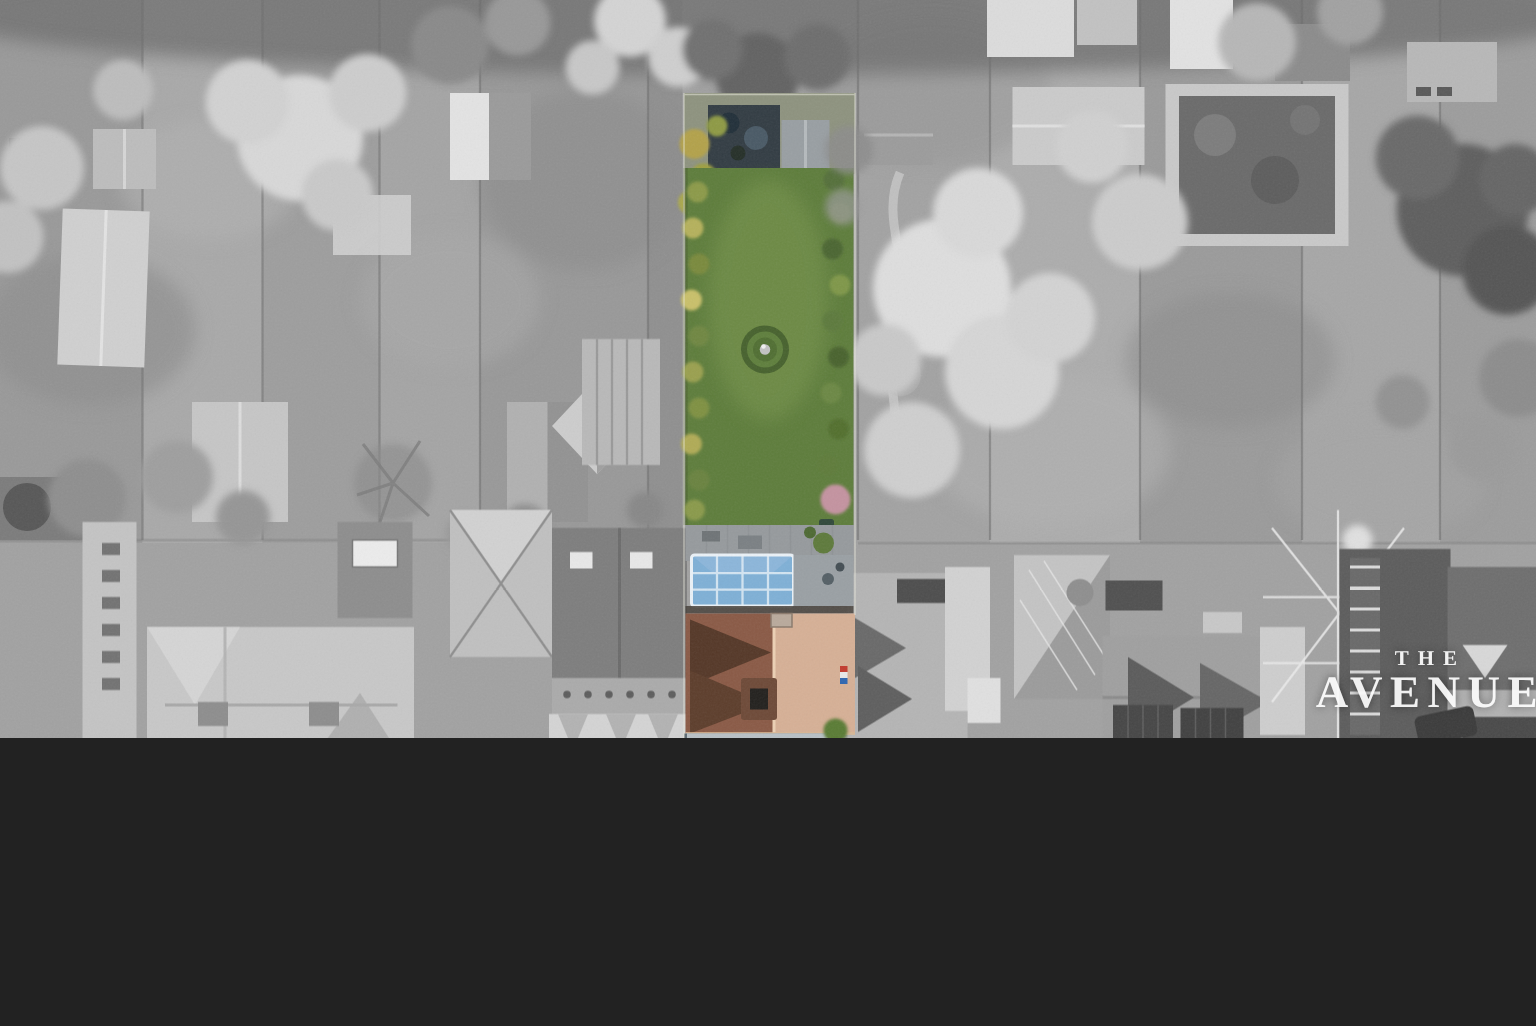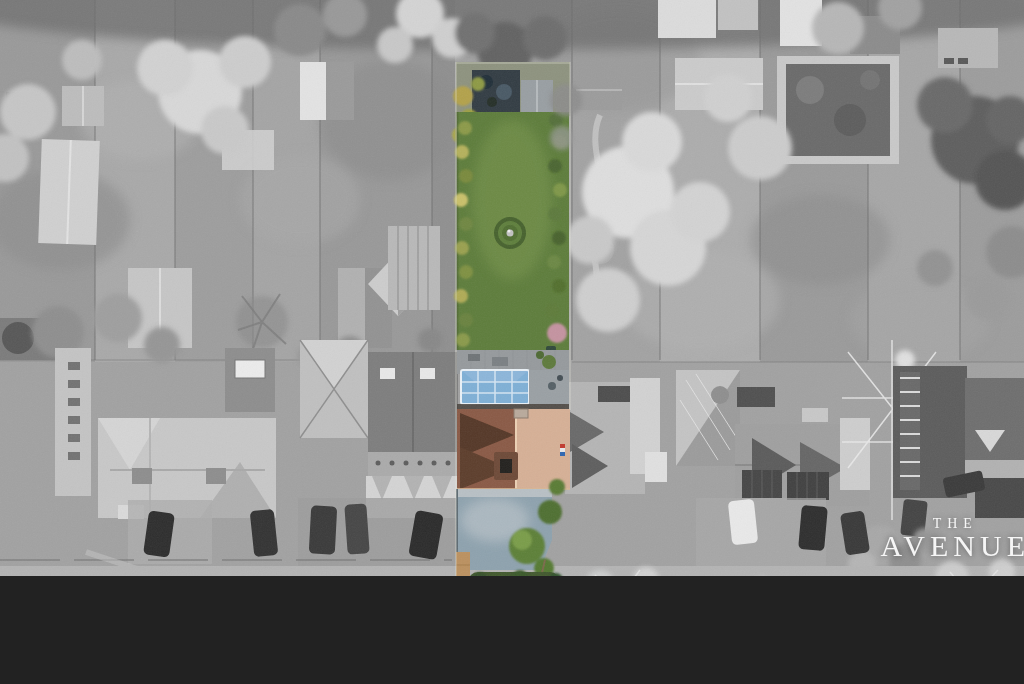--- a/index.html
+++ b/index.html
@@ -1,17 +1,17 @@
 <!DOCTYPE html>
 <html><head>
 <meta charset="utf-8">
 <style>
   html,body{margin:0;padding:0;background:#222;}
-  .stage{position:relative;width:1024px;height:576px;overflow:hidden;background:#701a75;
-         font-family:"Liberation Sans",sans-serif;}
+  .stage{position:relative;width:1024px;height:492px;overflow:hidden;background:#701a75;
+         font-family:"Liberation Sans",sans-serif;font-weight:bold;}
   .stage svg{display:block;}
   .watermark{position:absolute;right:-6px;bottom:14px;text-align:center;
              font-family:"Liberation Serif",serif;color:rgba(255,255,255,.92);
              text-shadow:0 0 6px rgba(0,0,0,.45);line-height:1.02;user-select:none;}
   .watermark .wm-the{display:block;font-size:14px;letter-spacing:6px;}
   .watermark .wm-avenue{display:block;font-size:30px;letter-spacing:5px;}
 </style>
 </head>
 <body>
 

